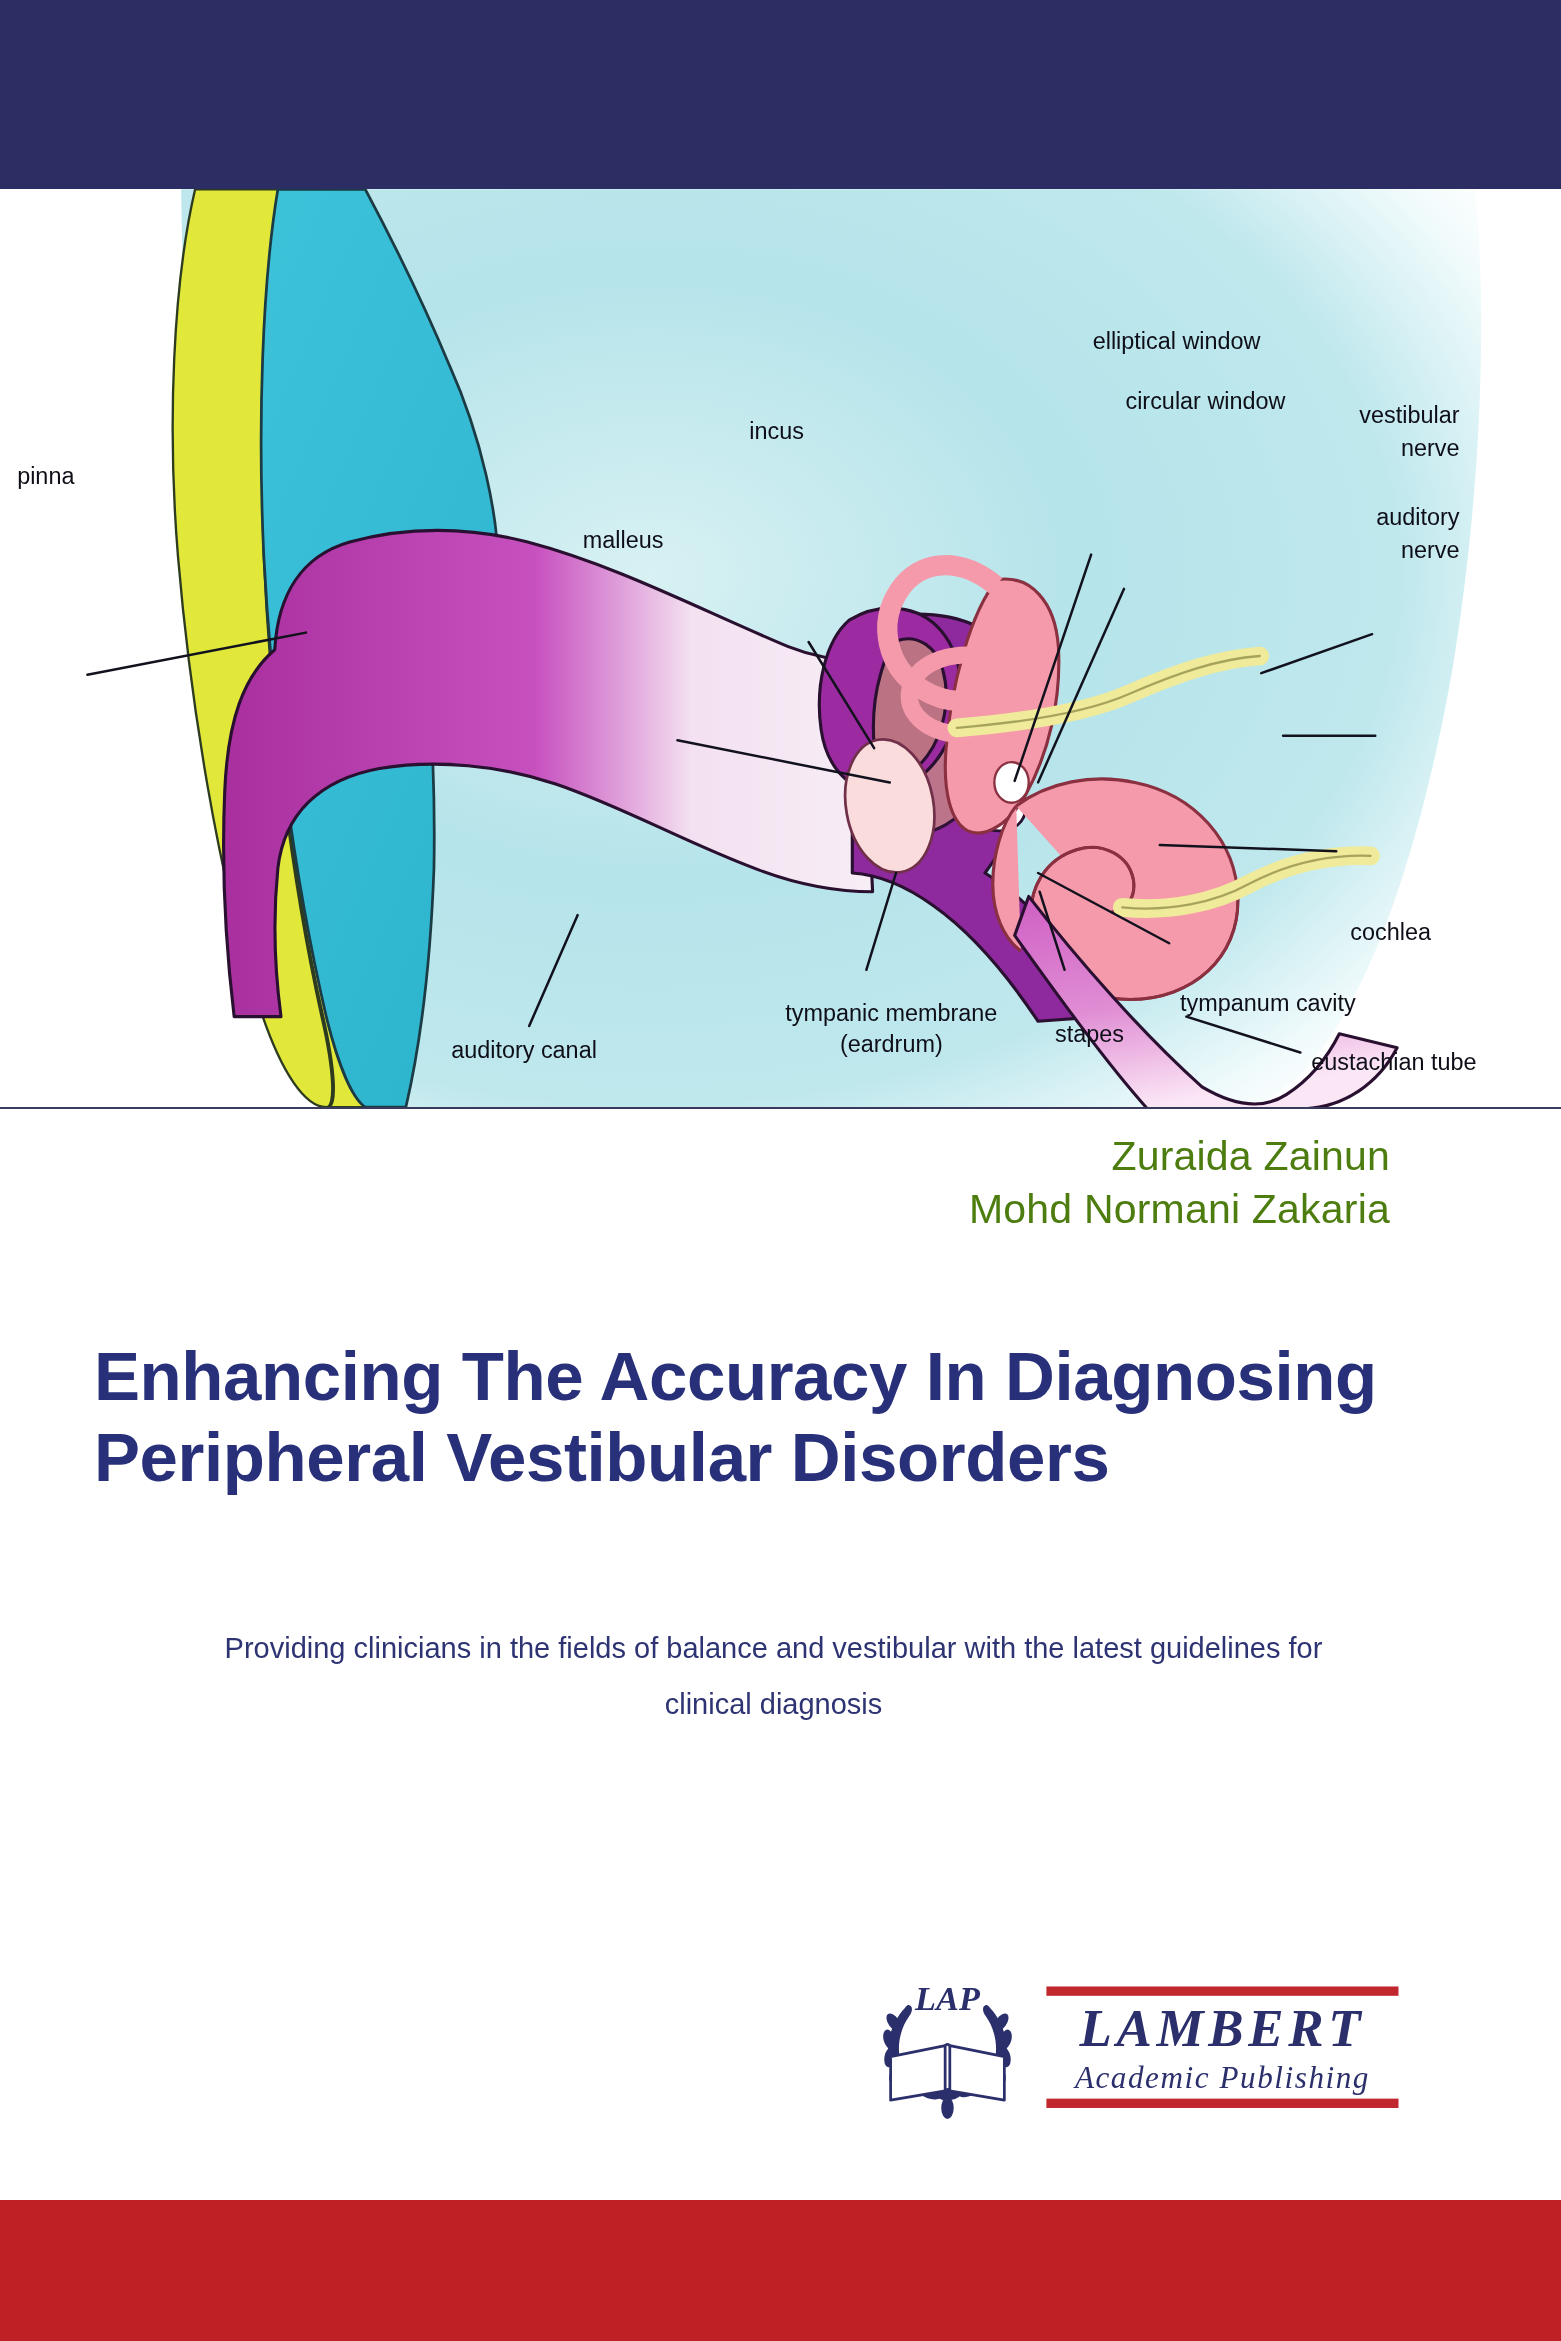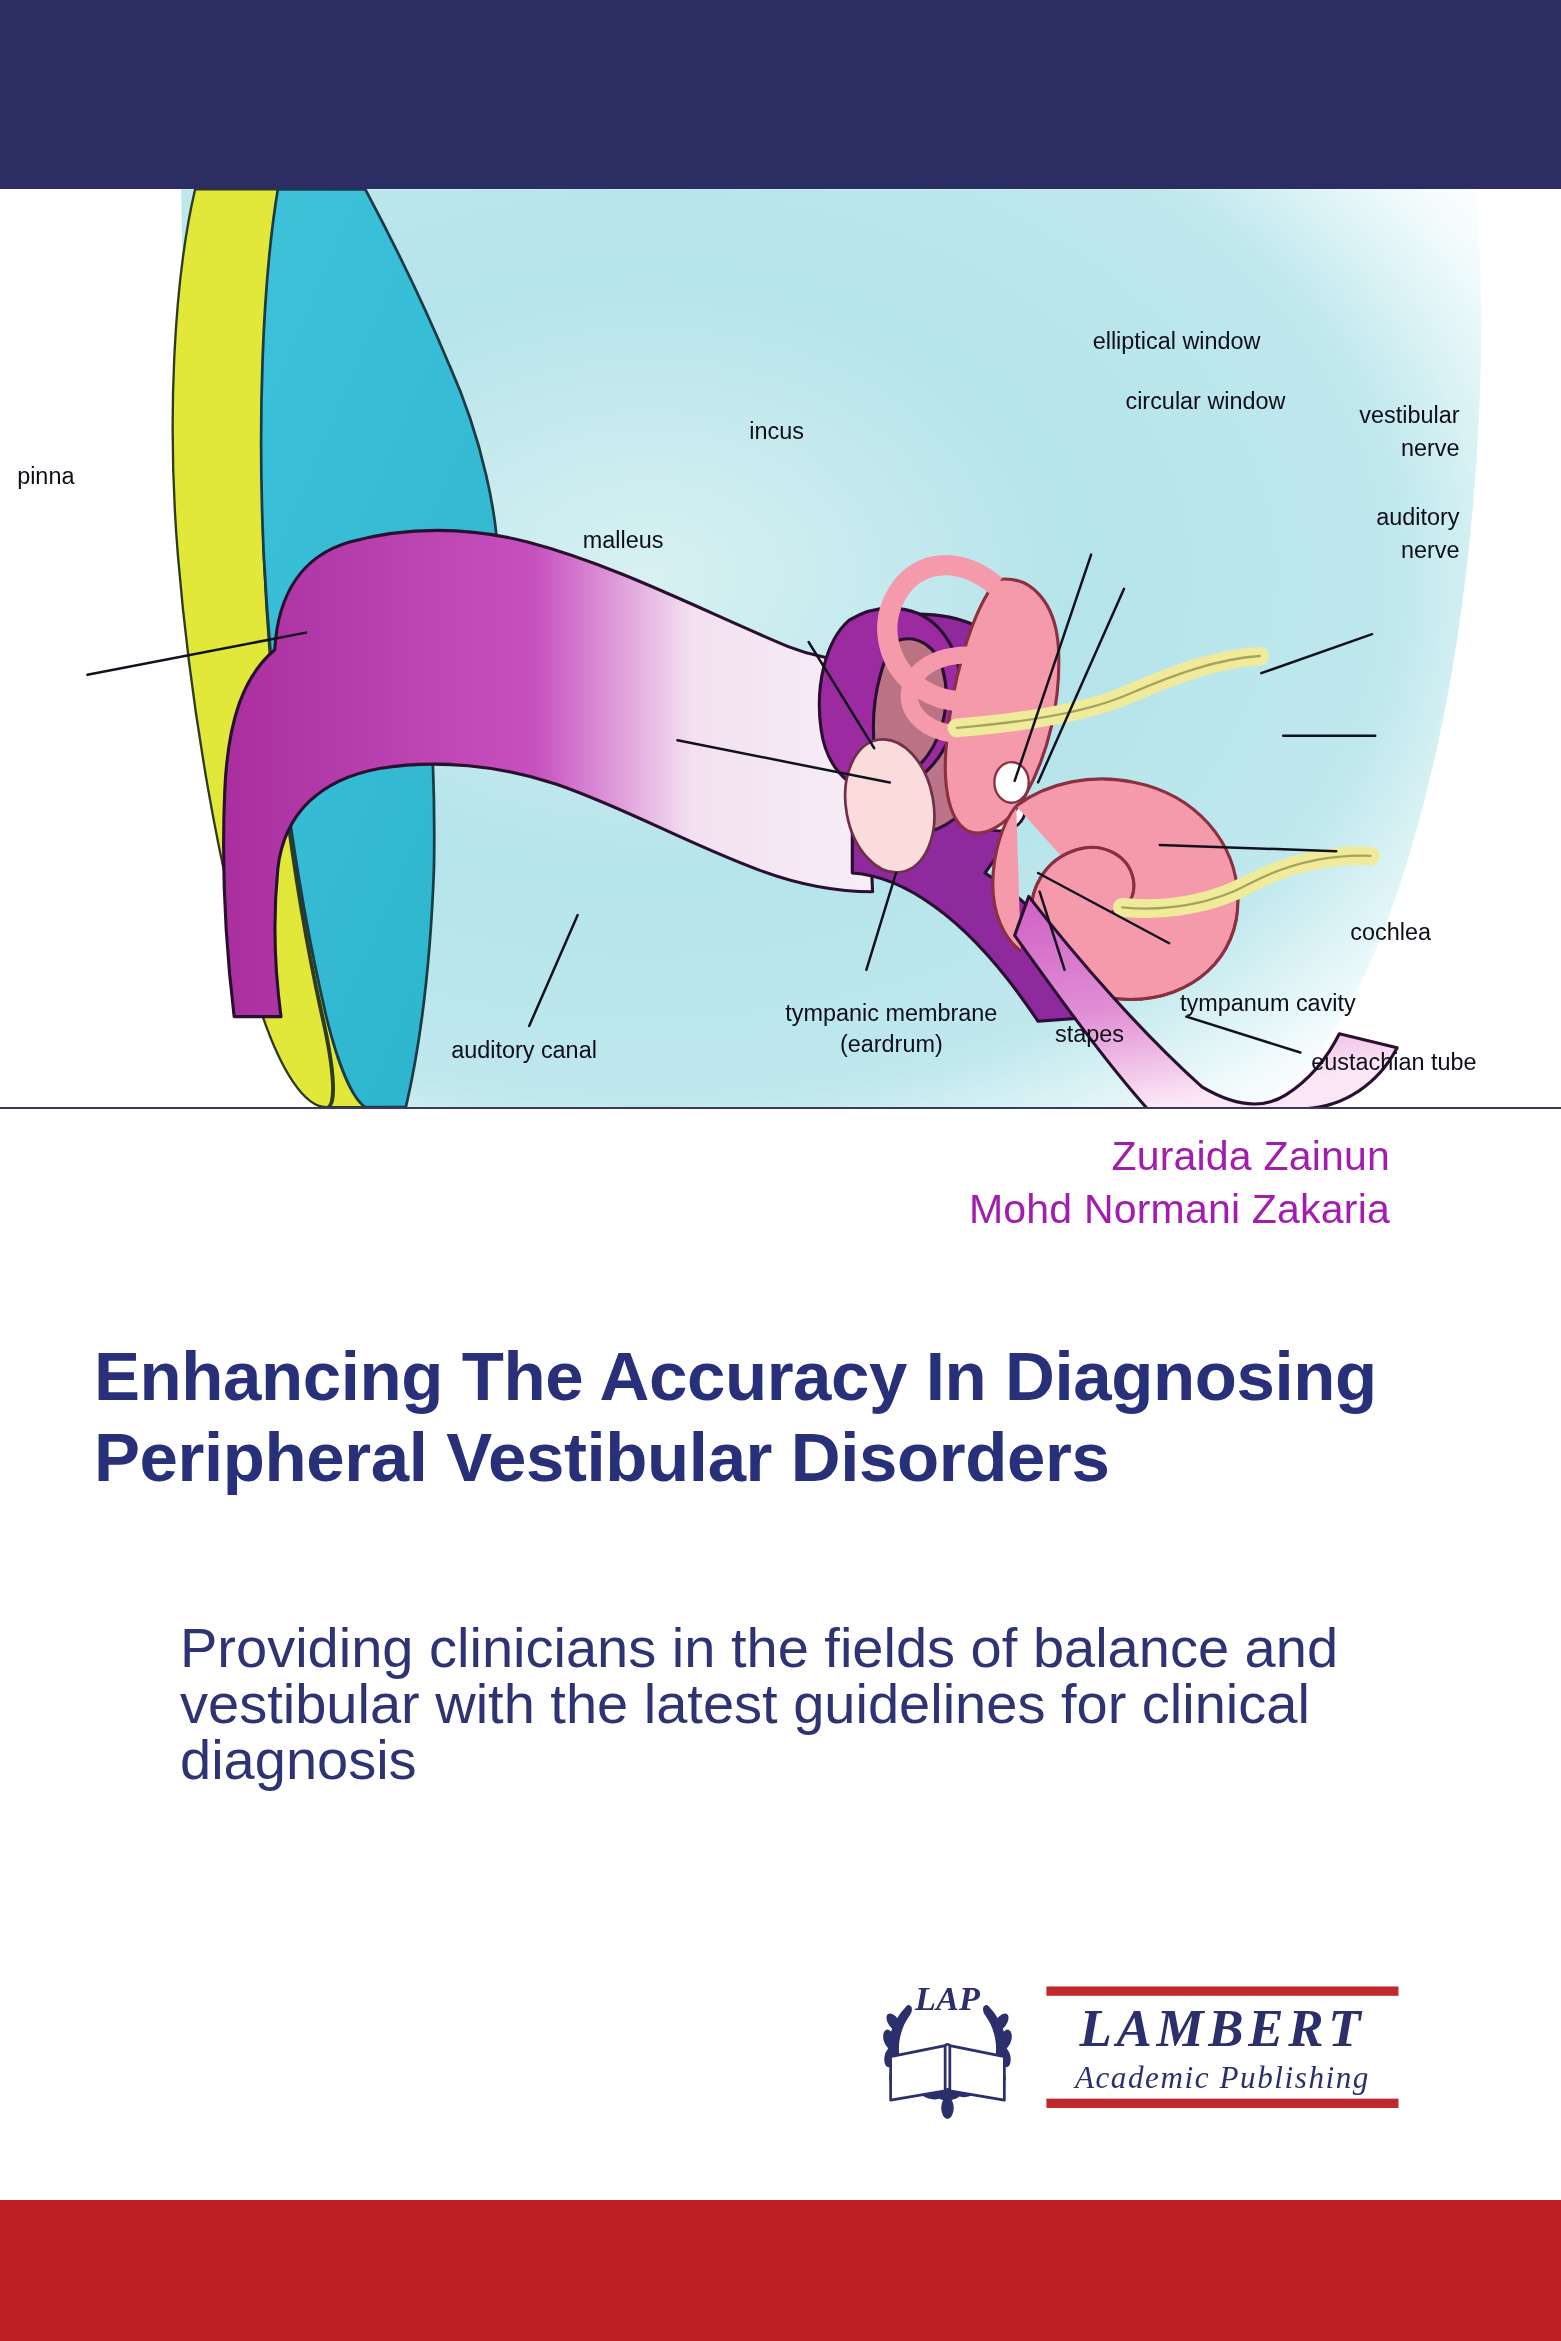--- a/index.html
+++ b/index.html
@@ -26,38 +26,38 @@
   .illus svg{position:absolute;left:0;top:0;}
   .hairline{
     position:absolute;left:0;top:1107px;width:1561px;height:2.3px;
     background:#3a3a5c;
   }
 
   
   .authors{
     position:absolute;left:0;top:1130px;width:1390px;
     text-align:right;
-    color:#a21caf;
+    color:#4d7c0f;
     font-size:41px;line-height:53px;font-weight:400;
     letter-spacing:0.2px;
   }
   .author-line{display:block;}
 
   .title{
     position:absolute;left:94px;top:1336px;width:1296px;
     text-align:left;
     color:#28307a;
     font-size:69px;line-height:81px;
     font-weight:700;letter-spacing:-0.4px;
   }
   .subtitle{
     position:absolute;left:180px;top:1620px;width:1187px;
-    text-align:left;
+    text-align:center;
     color:#2e3473;
-    font-size:56px;line-height:56px;font-weight:400;
+    font-size:29px;line-height:56px;font-weight:400;
   }
 
   
   .logo{
     position:absolute;left:873px;top:1974px;width:540px;height:148px;font-style:italic;
   }
   .logo svg{display:block;}
 
   
   .bottom-band{

